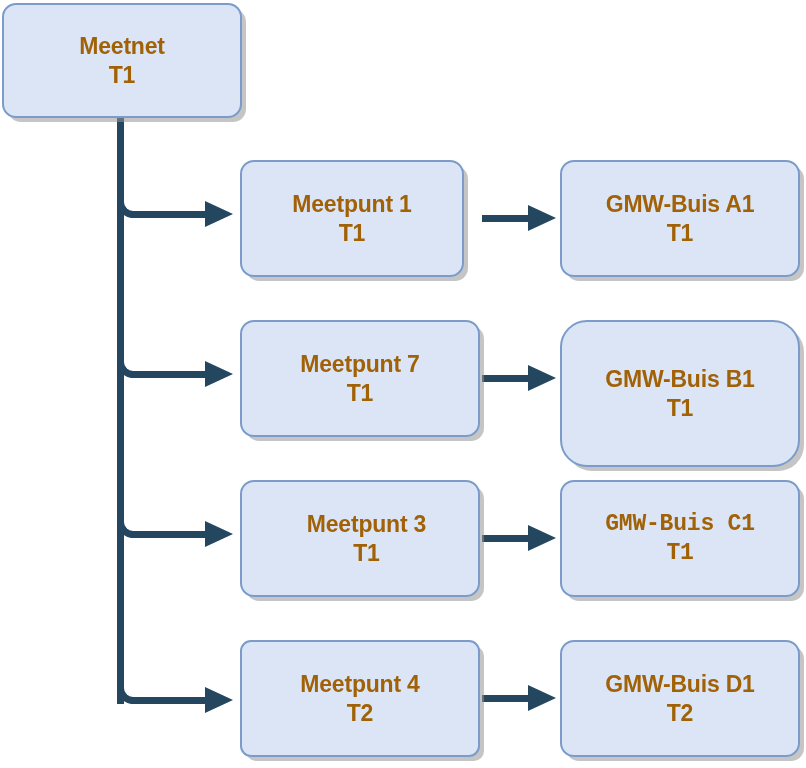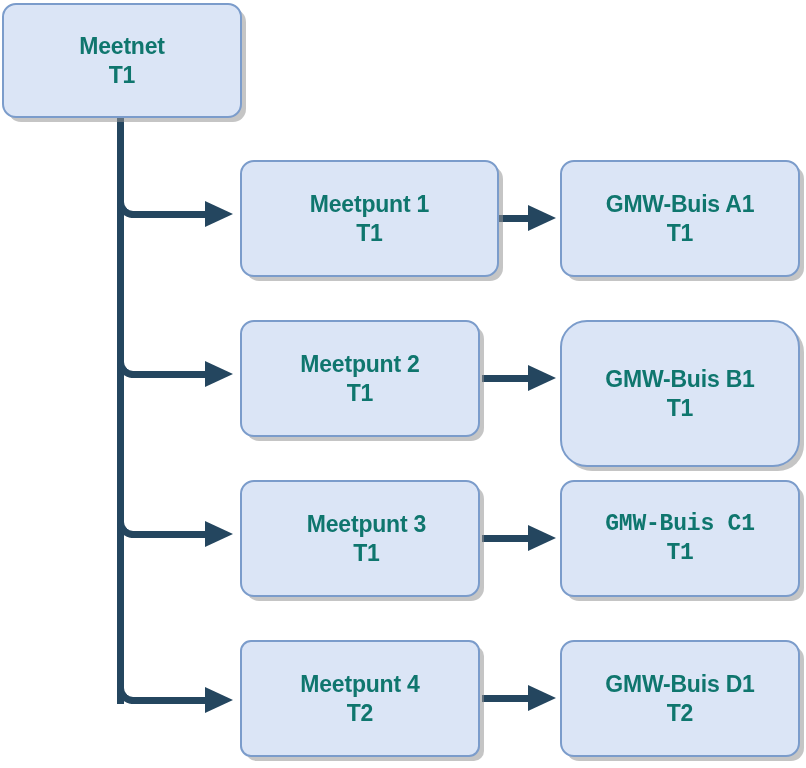--- a/index.html
+++ b/index.html
@@ -21,21 +21,21 @@
     position: absolute;
     box-sizing: border-box;
     background: #dbe5f6;
     border: 2px solid #7b9ccb;
     border-radius: 14px;
     box-shadow: 5px 5px 0 -1px rgba(150,150,150,0.55);
     display: flex;
     flex-direction: column;
     align-items: center;
     justify-content: center;
-    color: #0f766e;
+    color: #a16207;
     font-weight: bold;
     font-size: 23px;
     line-height: 1.22;
     letter-spacing: -0.2px;
     text-align: center;
     z-index: 3;
   }
   .node .ln1, .node .ln2 {
     display: block;
     white-space: nowrap;
@@ -80,39 +80,39 @@
     <span class="ln1">Meetnet</span>
     <span class="ln2">T1</span>
   </div>
 
   <div class="trunk" style="left:117px; top:116px; width:7px; height:588px;"></div>
 
   <div class="elbow" style="left:117px; top:196px; width:22px; height:22px;"></div>
   <div class="hshaft" style="left:131px; top:211px; width:76px;"></div>
   <div class="ahead" style="left:205px; top:201px;"></div>
 
-  <div class="node" style="left:240px; top:160px; width:259px; height:117px;">
+  <div class="node" style="left:240px; top:160px; width:224px; height:117px;">
     <span class="ln1">Meetpunt 1</span>
     <span class="ln2">T1</span>
   </div>
 
   <div class="hshaft" style="left:482px; top:215px; width:48px;"></div>
   <div class="ahead" style="left:528px; top:205px;"></div>
 
   <div class="node" style="left:560px; top:160px; width:240px; height:117px;">
     <span class="ln1">GMW-Buis A1</span>
     <span class="ln2">T1</span>
   </div>
 
   <div class="elbow" style="left:117px; top:356px; width:22px; height:22px;"></div>
   <div class="hshaft" style="left:131px; top:371px; width:76px;"></div>
   <div class="ahead" style="left:205px; top:361px;"></div>
 
   <div class="node" style="left:240px; top:320px; width:240px; height:117px;">
-    <span class="ln1">Meetpunt 2</span>
+    <span class="ln1">Meetpunt 7</span>
     <span class="ln2">T1</span>
   </div>
 
   <div class="hshaft" style="left:482px; top:375px; width:48px;"></div>
   <div class="ahead" style="left:528px; top:365px;"></div>
 
   <div class="node" style="left:560px; top:320px; width:240px; height:147px;border-radius:27px;">
     <span class="ln1">GMW-Buis B1</span>
     <span class="ln2">T1</span>
   </div>

